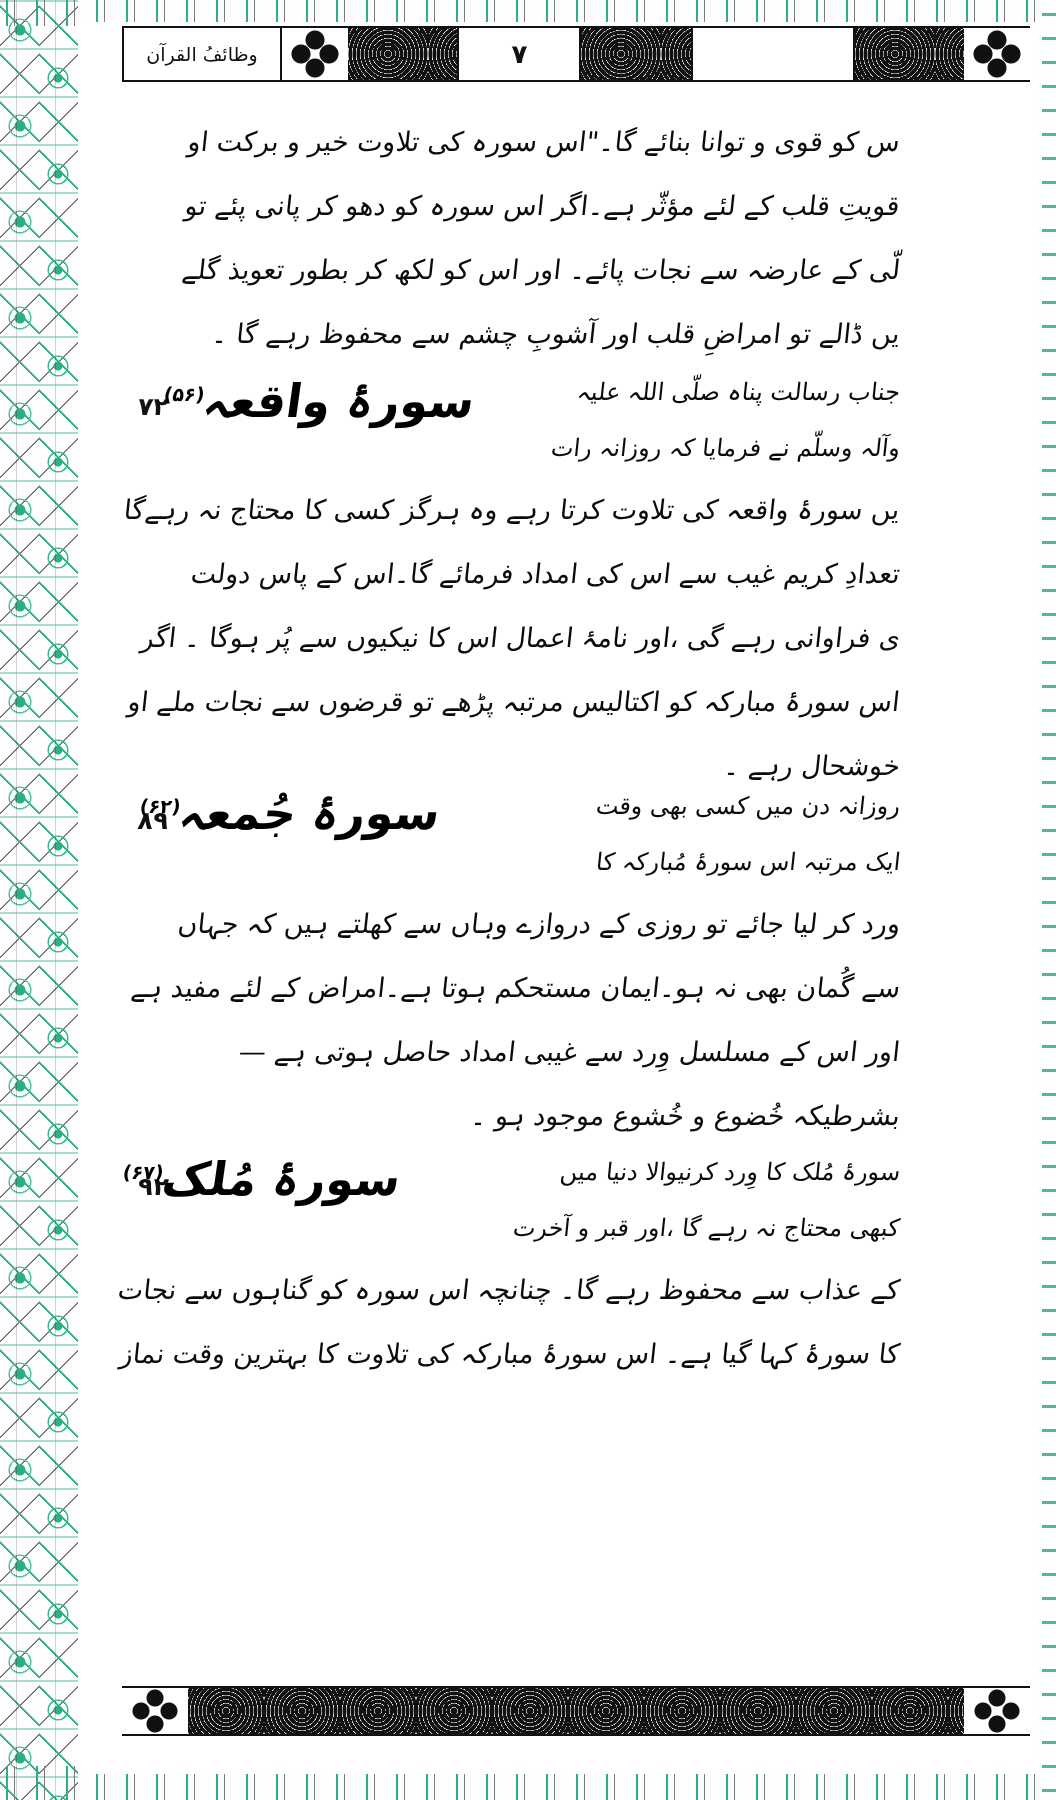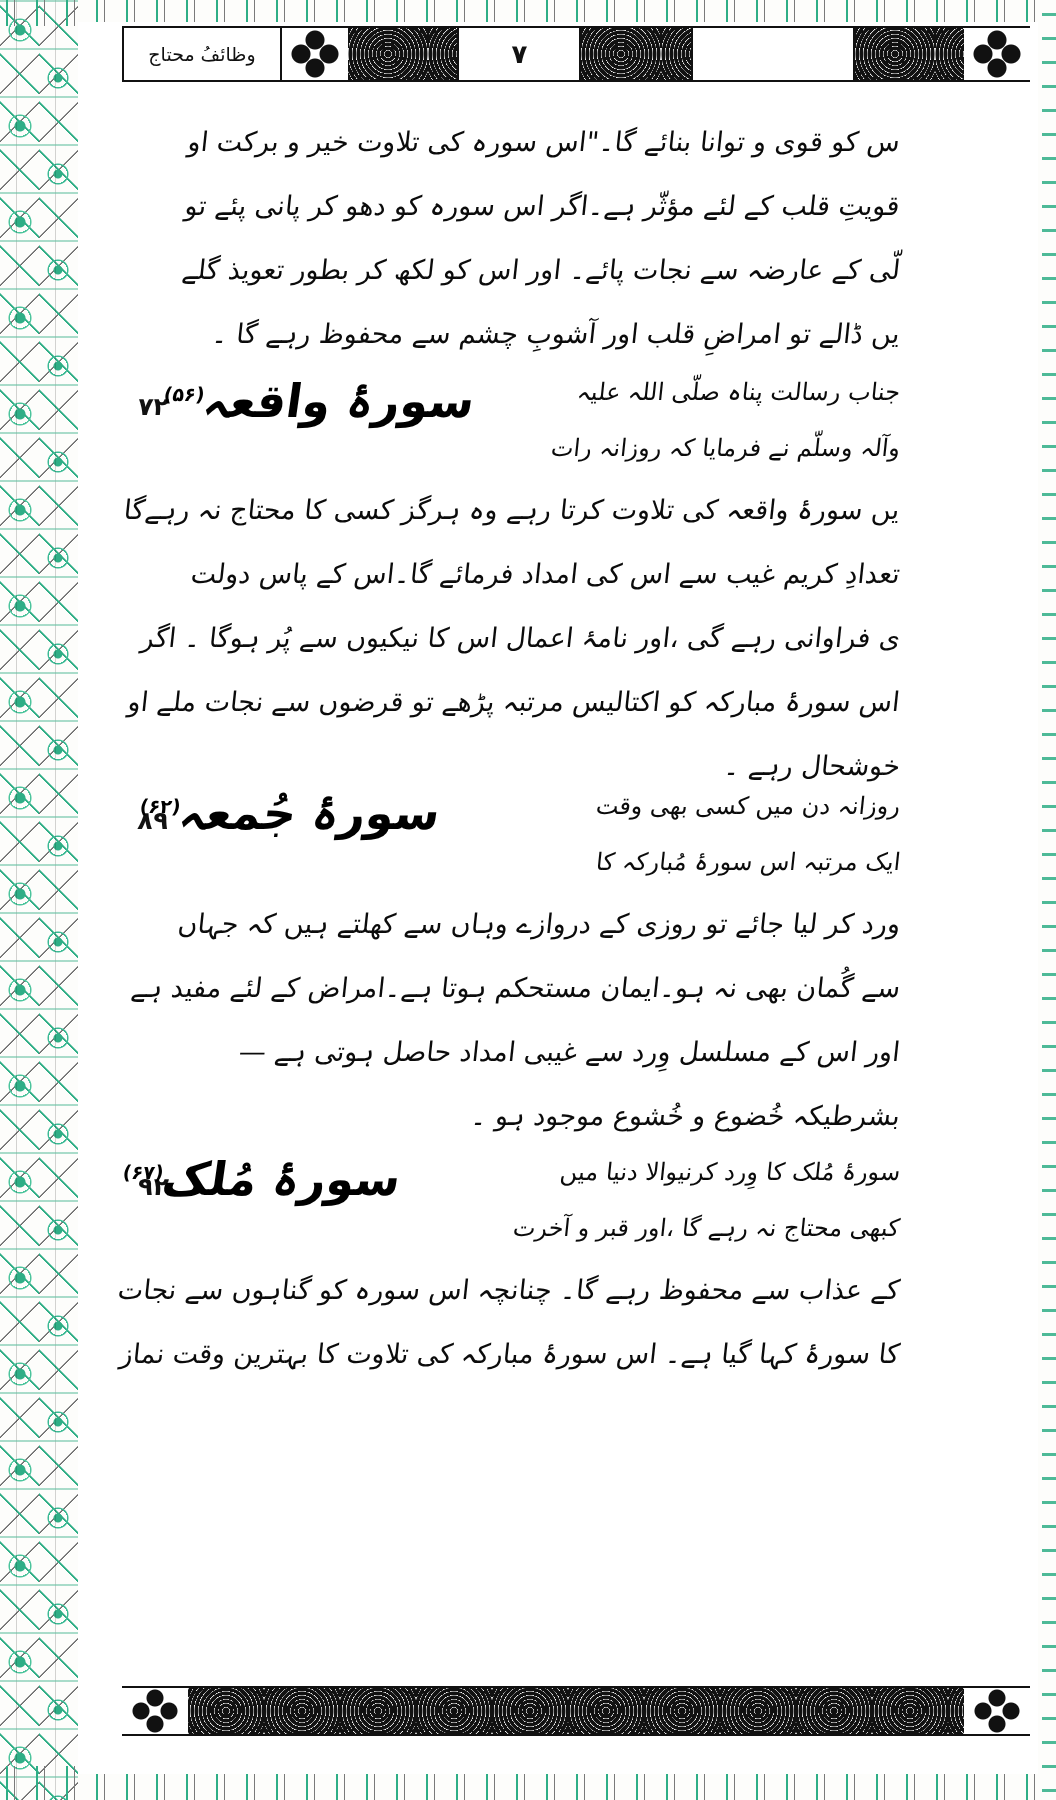--- a/index.html
+++ b/index.html
@@ -220,21 +220,21 @@
 <div class="page">
 
   <div class="floral floral-left"></div>
   <div class="floral floral-top"></div>
   <div class="floral floral-bottom"></div>
   <div class="floral floral-right"></div>
 
   <div class="panel"></div>
 
   <div class="header-band">
-    <div class="orn-box bookname">وظائفُ محتاج</div>
+    <div class="orn-box bookname">وظائفُ القرآن</div>
     <div class="rosette"></div>
     <div class="orn-chain"></div>
     <div class="orn-box pagenum">۷</div>
     <div class="orn-chain"></div>
     <div class="orn-box blankbox"></div>
     <div class="orn-chain"></div>
     <div class="rosette"></div>
   </div>
 
   <div class="body-area">

